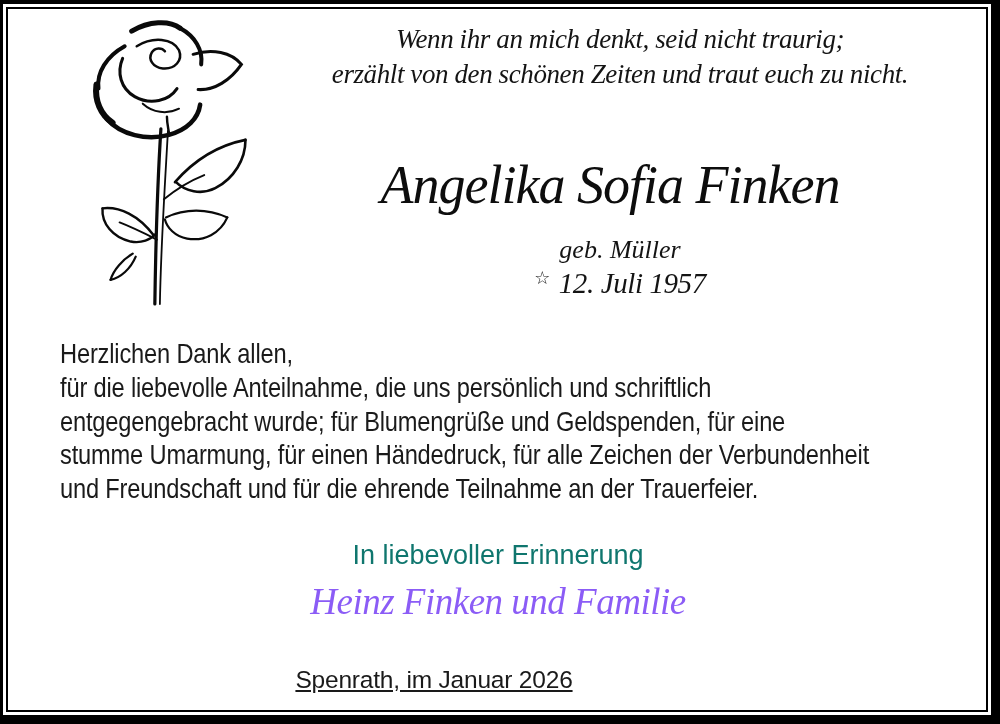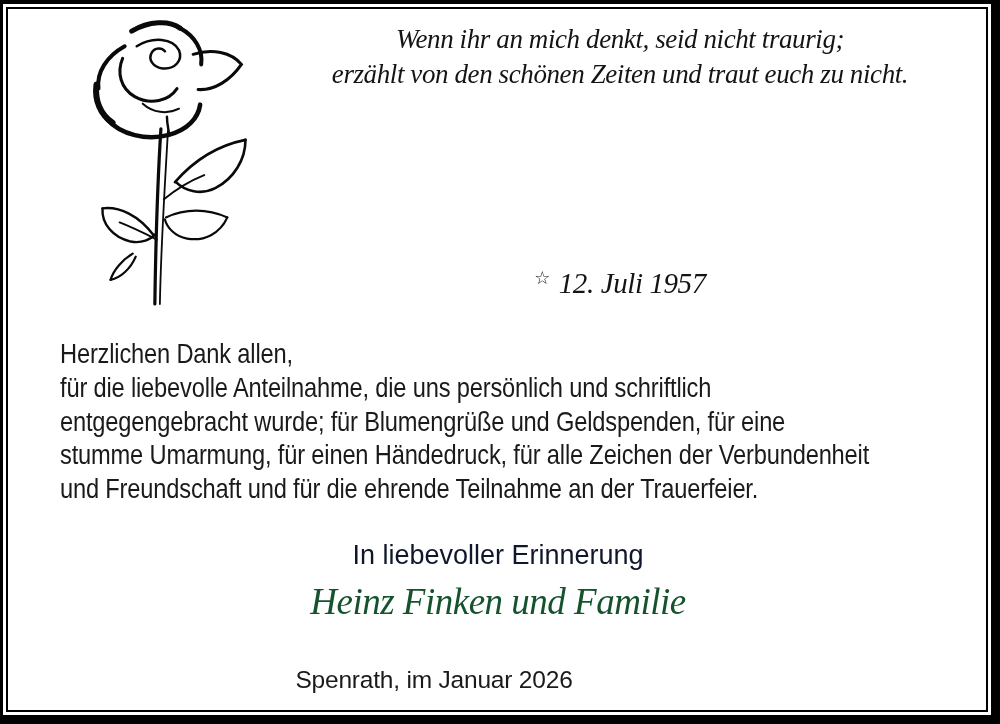--- a/index.html
+++ b/index.html
@@ -56,31 +56,32 @@
     font-size: 0.62em; position: relative; top: -9px; margin-right: 2px;
   }
   .thanks {
     position: absolute; left: 60px; top: 337px; width: 1080px;
     font-size: 27.5px; line-height: 33.8px; color: #1a1a1a;
     transform: scaleX(0.86); transform-origin: left top;
     letter-spacing: -0.2px;
   }
   .remembrance {
     position: absolute; left: 8px; top: 540px; width: 980px;
-    text-align: center; font-size: 27px; color: #0f172a;
+    text-align: center; font-size: 27px; color: #0f766e;
   }
   .family {
     position: absolute; left: 8px; top: 580px; width: 980px;
     text-align: center; font-size: 37px; letter-spacing: -0.5px;
-    color: #14532d;
+    color: #8b5cf6;
   }
   .place-date {
     position: absolute; left: 8px; top: 666px; width: 852px;
     text-align: center; font-size: 24.5px; color: #1a1a1a;
     letter-spacing: -0.2px;
+    text-decoration: underline;
   }
   .rose svg path { fill: none; stroke: #0a0a0a; stroke-linecap: round; }
 </style>
 </head>
 <body>
 
 <div class="sheet">
 
   <div class="frame-outer"></div>
   <div class="frame-inner"></div>
@@ -115,21 +116,23 @@
       <path d="M86,97 C96,106 110,108 122,102" stroke-width="2"></path>
       <path d="M112,126 C111,120 110,116 110,110" stroke-width="2.4"></path>
     </svg>
   </div>
 
   <div class="poem script">
     <div>Wenn ihr an mich denkt, seid nicht traurig;</div>
     <div>erzählt von den schönen Zeiten und traut euch zu nicht.</div>
   </div>
 
+  <div class="name script">Angelika Sofia Finken</div>
 
+  <div class="maiden script">geb. Müller</div>
 
   <div class="dates script">
     <span><span class="sym-star">☆</span> <span>12. Juli 1957</span></span>
   </div>
 
   <div class="thanks">
     <div>Herzlichen Dank allen,</div>
     <div>für die liebevolle Anteilnahme, die uns persönlich und schriftlich</div>
     <div>entgegengebracht wurde; für Blumengrüße und Geldspenden, für eine</div>
     <div>stumme Umarmung, für einen Händedruck, für alle Zeichen der Verbundenheit</div>

